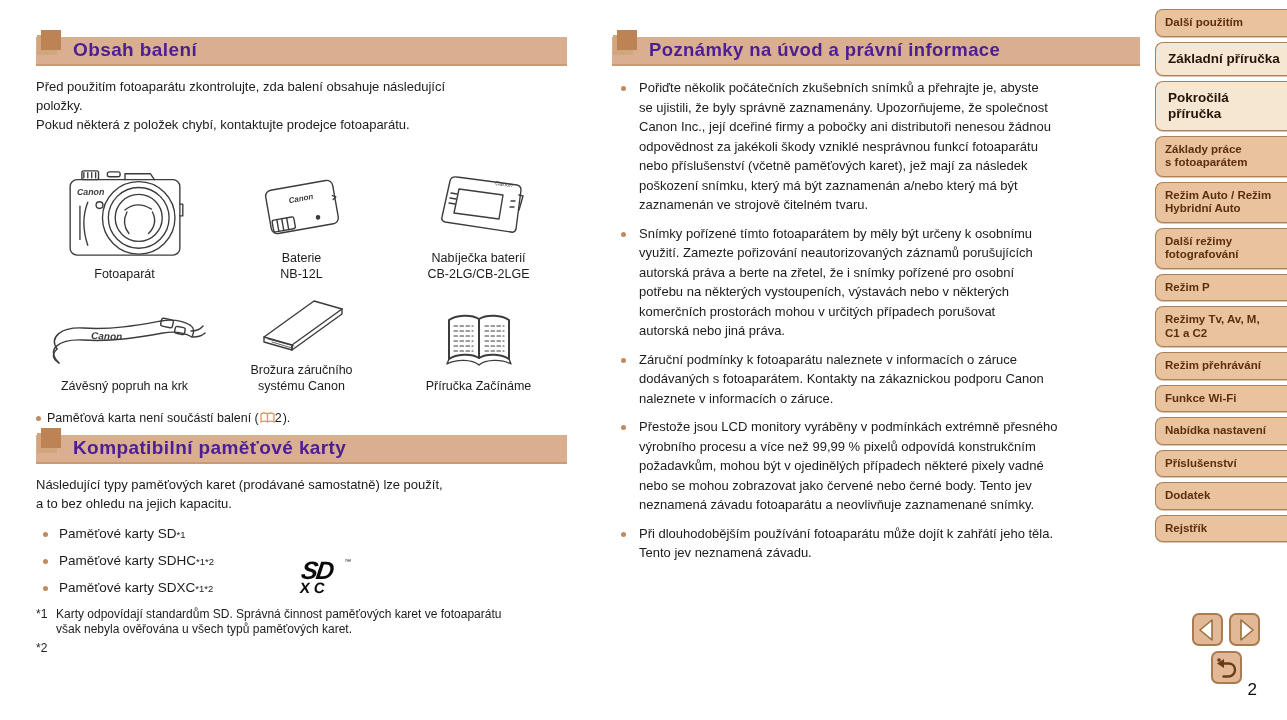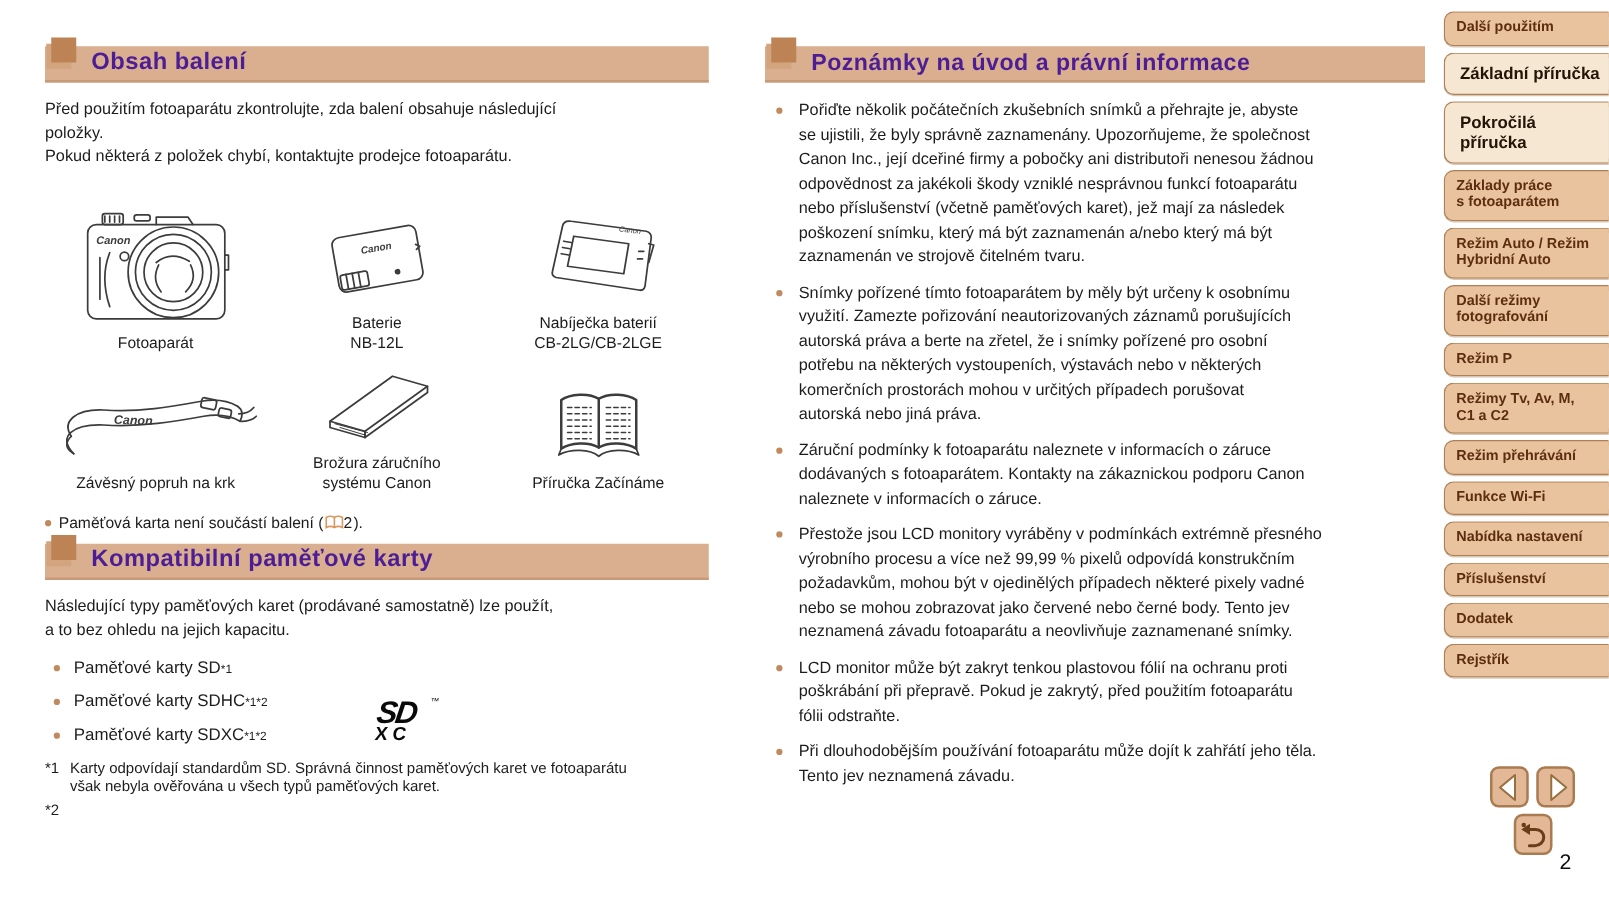--- a/index.html
+++ b/index.html
@@ -281,23 +281,20 @@
 komerčních prostorách mohou v určitých případech porušovat
 autorská nebo jiná práva.</li>
     <li>Záruční podmínky k fotoaparátu naleznete v informacích o záruce
 dodávaných s fotoaparátem. Kontakty na zákaznickou podporu Canon
 naleznete v informacích o záruce.</li>
     <li>Přestože jsou LCD monitory vyráběny v podmínkách extrémně přesného
 výrobního procesu a více než 99,99 % pixelů odpovídá konstrukčním
 požadavkům, mohou být v ojedinělých případech některé pixely vadné
 nebo se mohou zobrazovat jako červené nebo černé body. Tento jev
 neznamená závadu fotoaparátu a neovlivňuje zaznamenané snímky.</li>
-    <li>LCD monitor může být zakryt tenkou plastovou fólií na ochranu proti
-poškrábání při přepravě. Pokud je zakrytý, před použitím fotoaparátu
-fólii odstraňte.</li>
     <li>Při dlouhodobějším používání fotoaparátu může dojít k zahřátí jeho těla.
 Tento jev neznamená závadu.</li>
   </ul>
 </div>
 
 <div class="sidebar">
   <div class="tab">Další použitím</div>
   <div class="tab hdr">Základní příručka</div>
   <div class="tab hdr">Pokročilá příručka</div>
   <div class="tab">Základy práce

